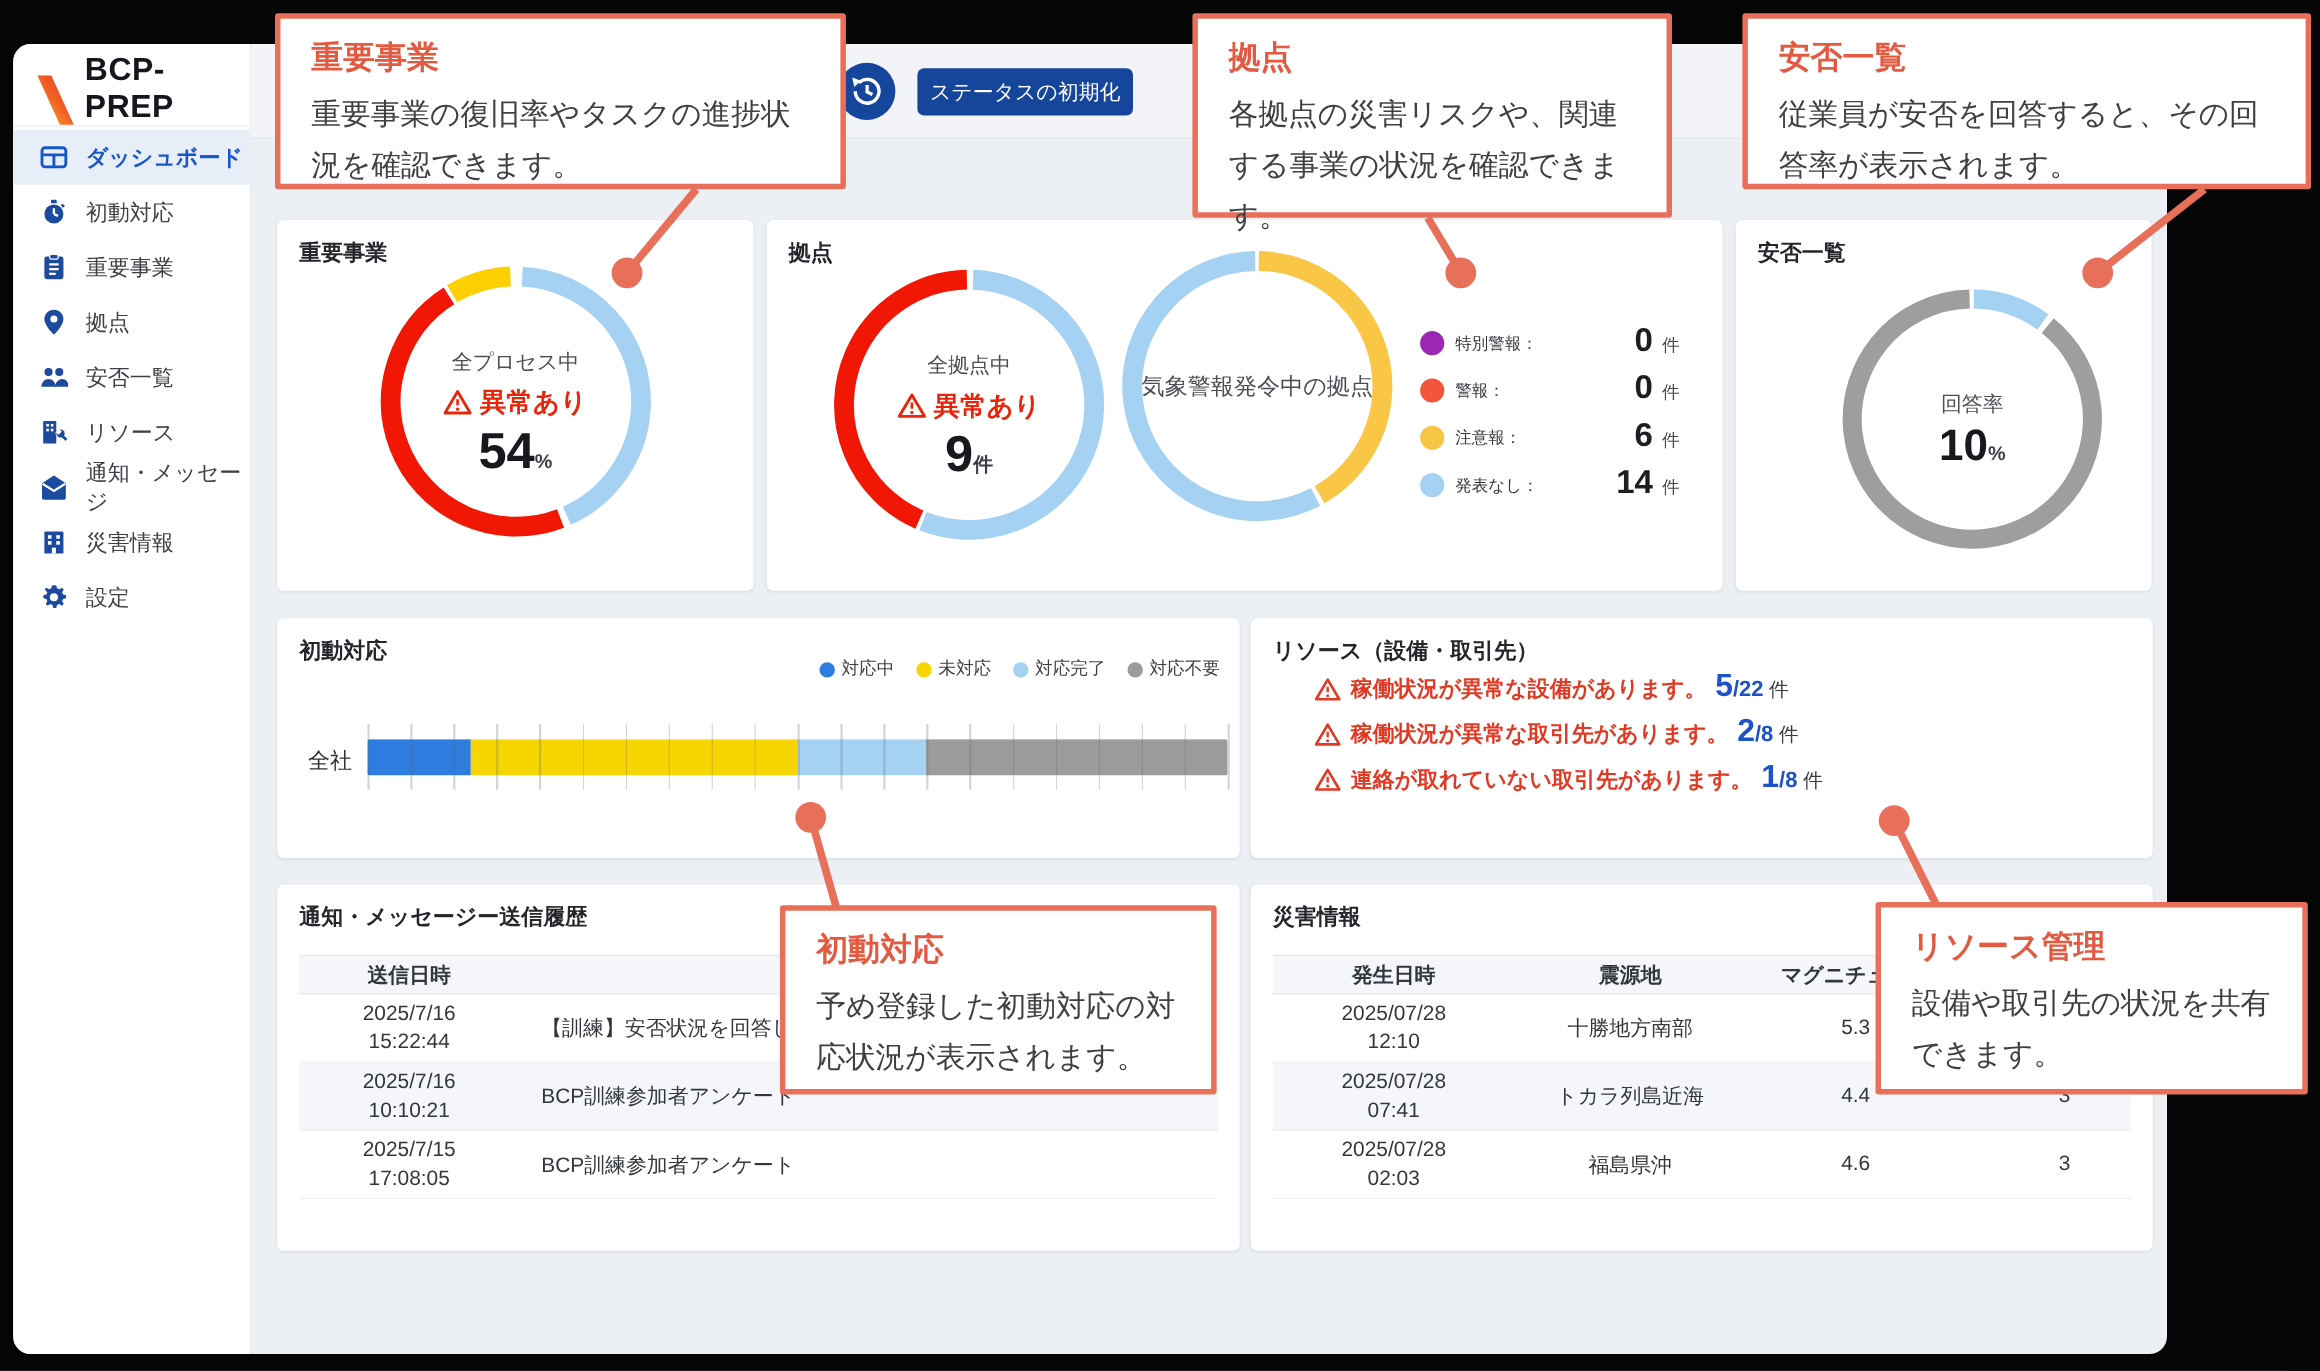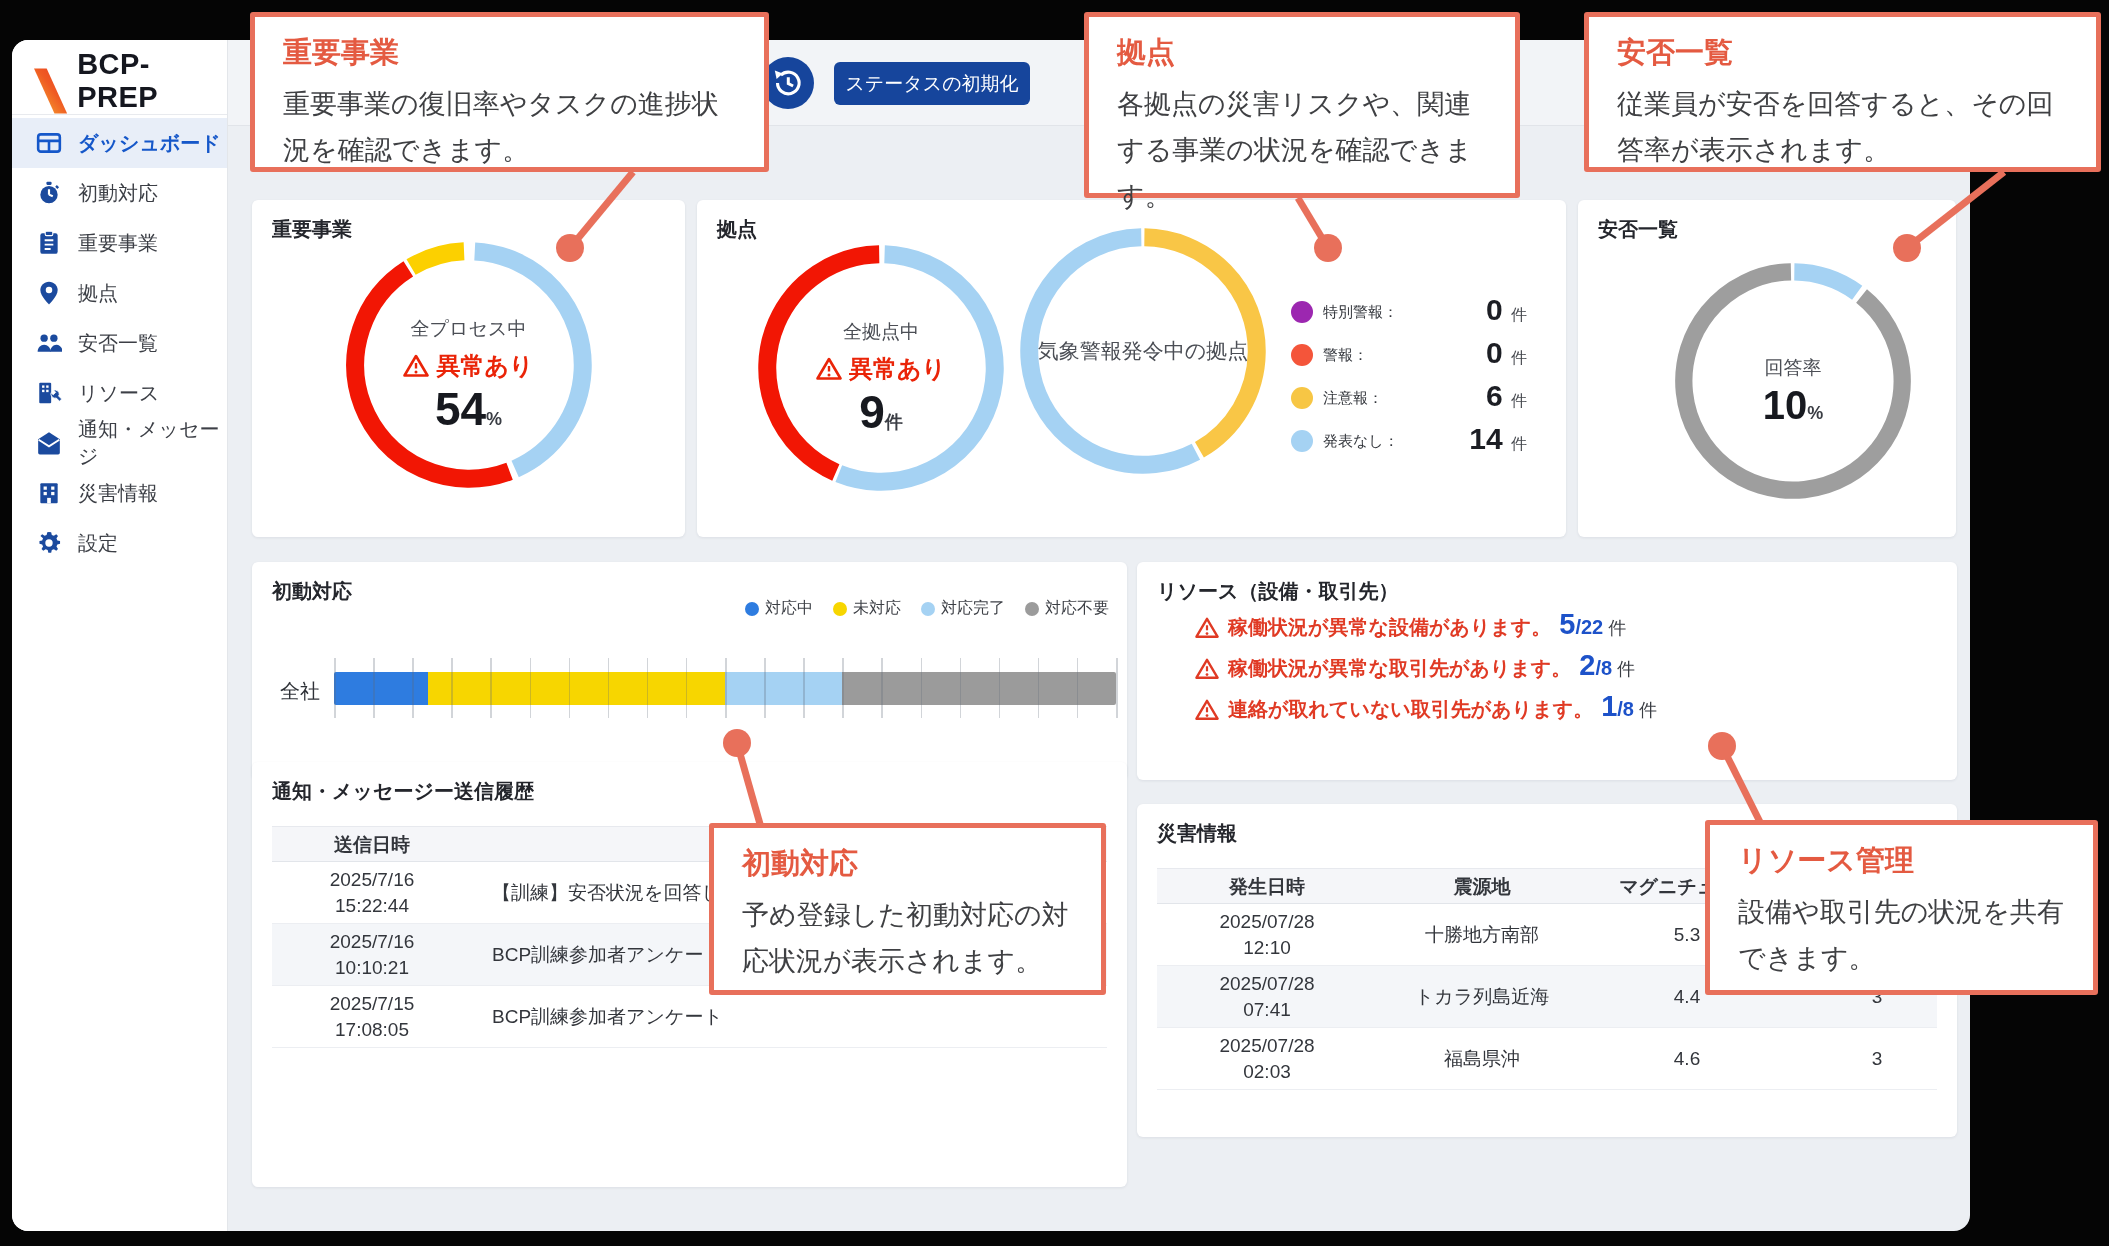--- a/index.html
+++ b/index.html
@@ -388,21 +388,21 @@
             <line x1="13" y1="9" x2="13" y2="14.5" stroke="#e03a24" stroke-width="2.4"></line>
             <circle cx="13" cy="18" r="1.5" fill="#e03a24"></circle>
           </svg>
         <span class="res-text">連絡が取れていない取引先があります。</span>
         <span class="res-num">1</span>
         <span class="res-den">/8</span>
         <span class="res-unit">件</span>
       </div>
     </div>
 
-    <div class="card" style="left:240px;top:722px;width:875px;height:425px">
+    <div class="card" style="left:240px;top:764px;width:875px;height:333px">
       <div class="card-title">通知・メッセージー送信履歴</div>
       <div class="tbl-head">
         <div class="th" style="left:20px;width:160px">送信日時</div>
       </div>
       <div class="trow" style="top:100px">
         <div class="td center td-2line" style="left:20px;width:160px">
             <div><span>2025/7/16</span><br><span>15:22:44</span></div>
           </div>
         <div class="td" style="left:220px;right:10px">【訓練】安否状況を回答してください</div>
       </div>

